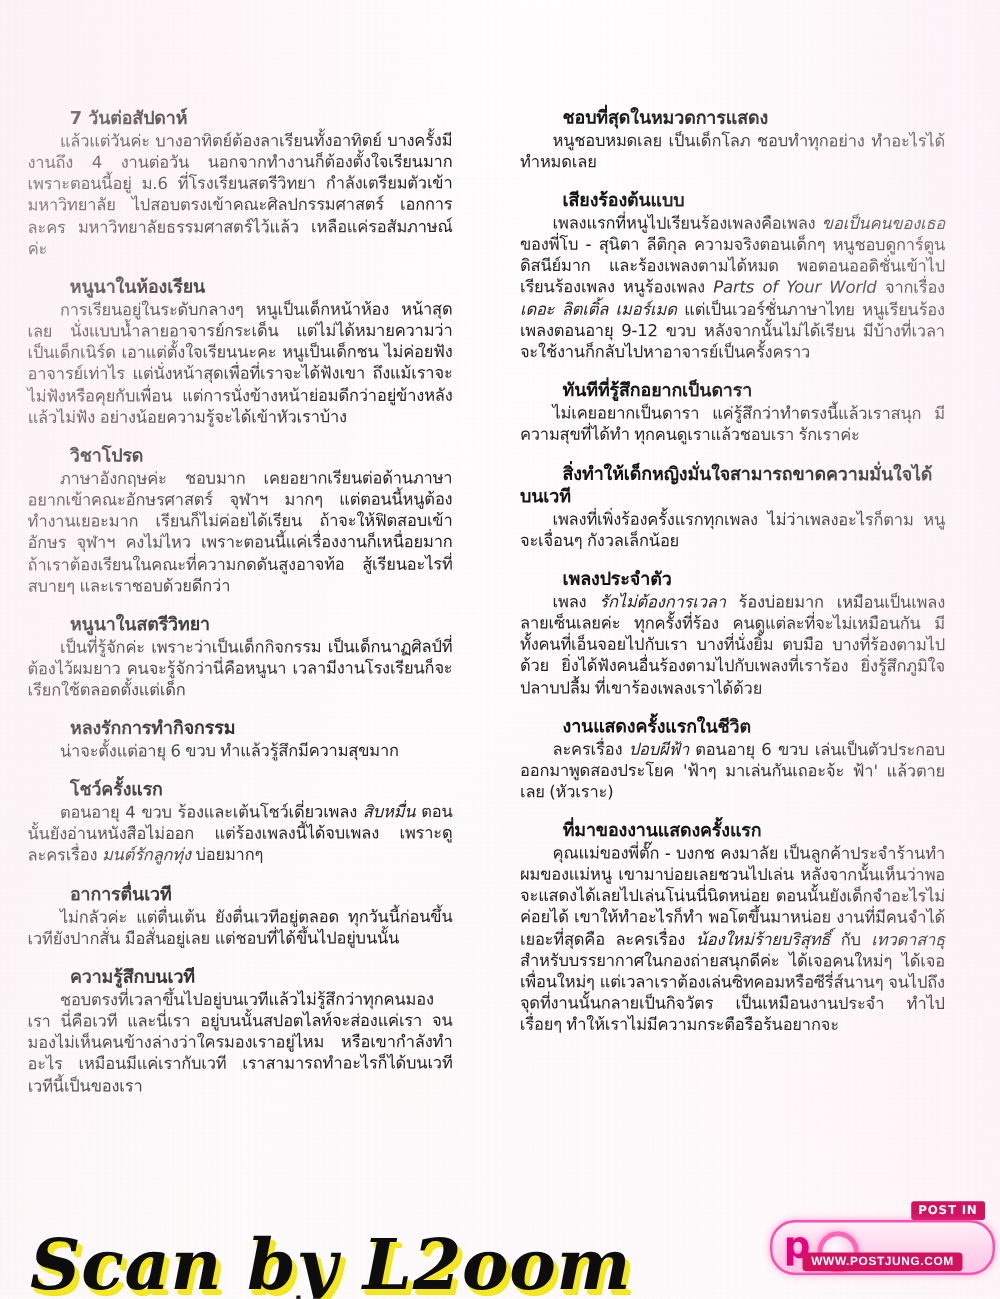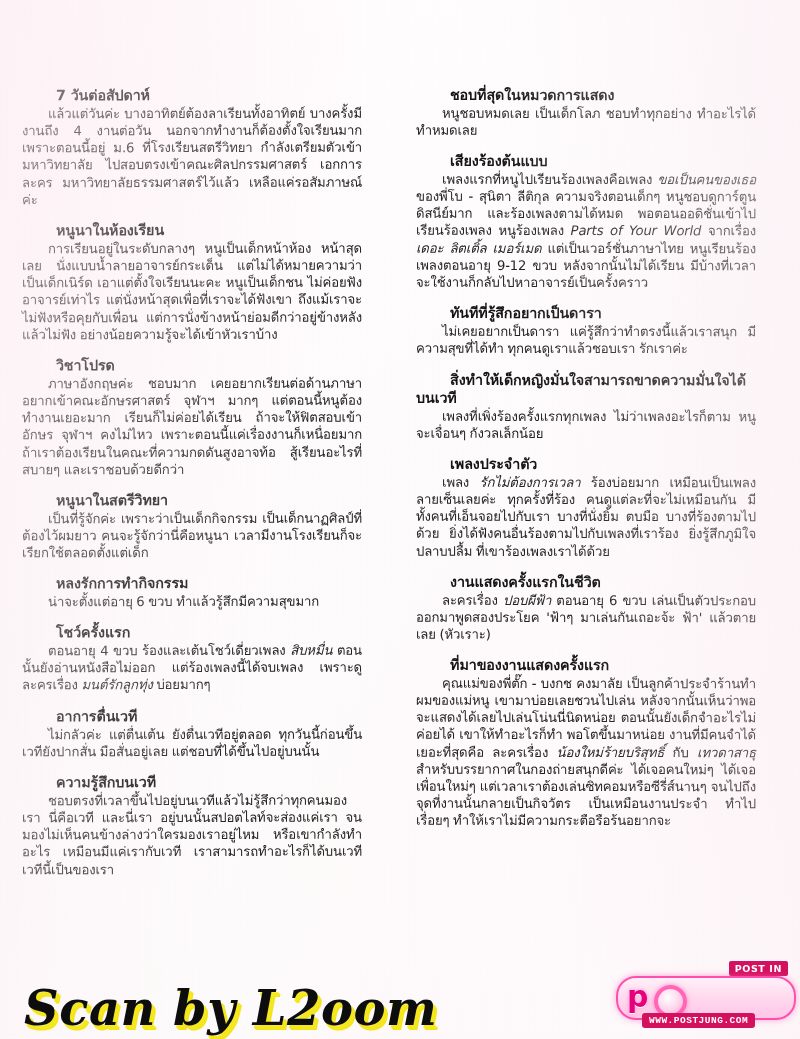--- a/index.html
+++ b/index.html
@@ -88,21 +88,21 @@
   .col-right .section { transform: rotate(0.08deg); }
 
   
   .scanby {
     position: absolute;
     left: 24px;
     top: 984px;
     font-family: "DejaVu Serif", "Liberation Serif", serif;
     font-style: italic;
     font-weight: bold;
-    font-size: 48px;
+    font-size: 56px;
     line-height: 1;
     color: #0d0d0d;
     text-shadow:
        3px 4px 0 #f5e71e,
        4px 5px 0 #f2e417,
        2px 3px 0 #f7ea3a;
     letter-spacing: 0.5px;
     white-space: nowrap;
   }
 
@@ -159,29 +159,29 @@
     width: 25px;
     height: 25px;
     border-radius: 50%;
     border: 4px solid #ff66b5;
     background: radial-gradient(circle at 40% 35%, #ffffff 0%, #ffd0e8 60%, #ff9ad2 100%);
     box-shadow: 0 0 5px rgba(255,70,170,0.6);
   }
   .logo-url {
     position: absolute;
     left: 26px;
-    bottom: 5px;
+    bottom: 16px;
     background: #d4115f;
     color: #ffffff;
     font-size: 9.5px;
     font-weight: bold;
     letter-spacing: 0.5px;
     padding: 2px 7px;
     border-radius: 3px;
-    font-family: Liberation Mono, monospace;
+    font-family: Liberation Sans, sans-serif;
   }
 </style>
 </head>
 <body>
 
 <div class="page">
 
   <div class="columns">
 
     <div class="col col-left">

